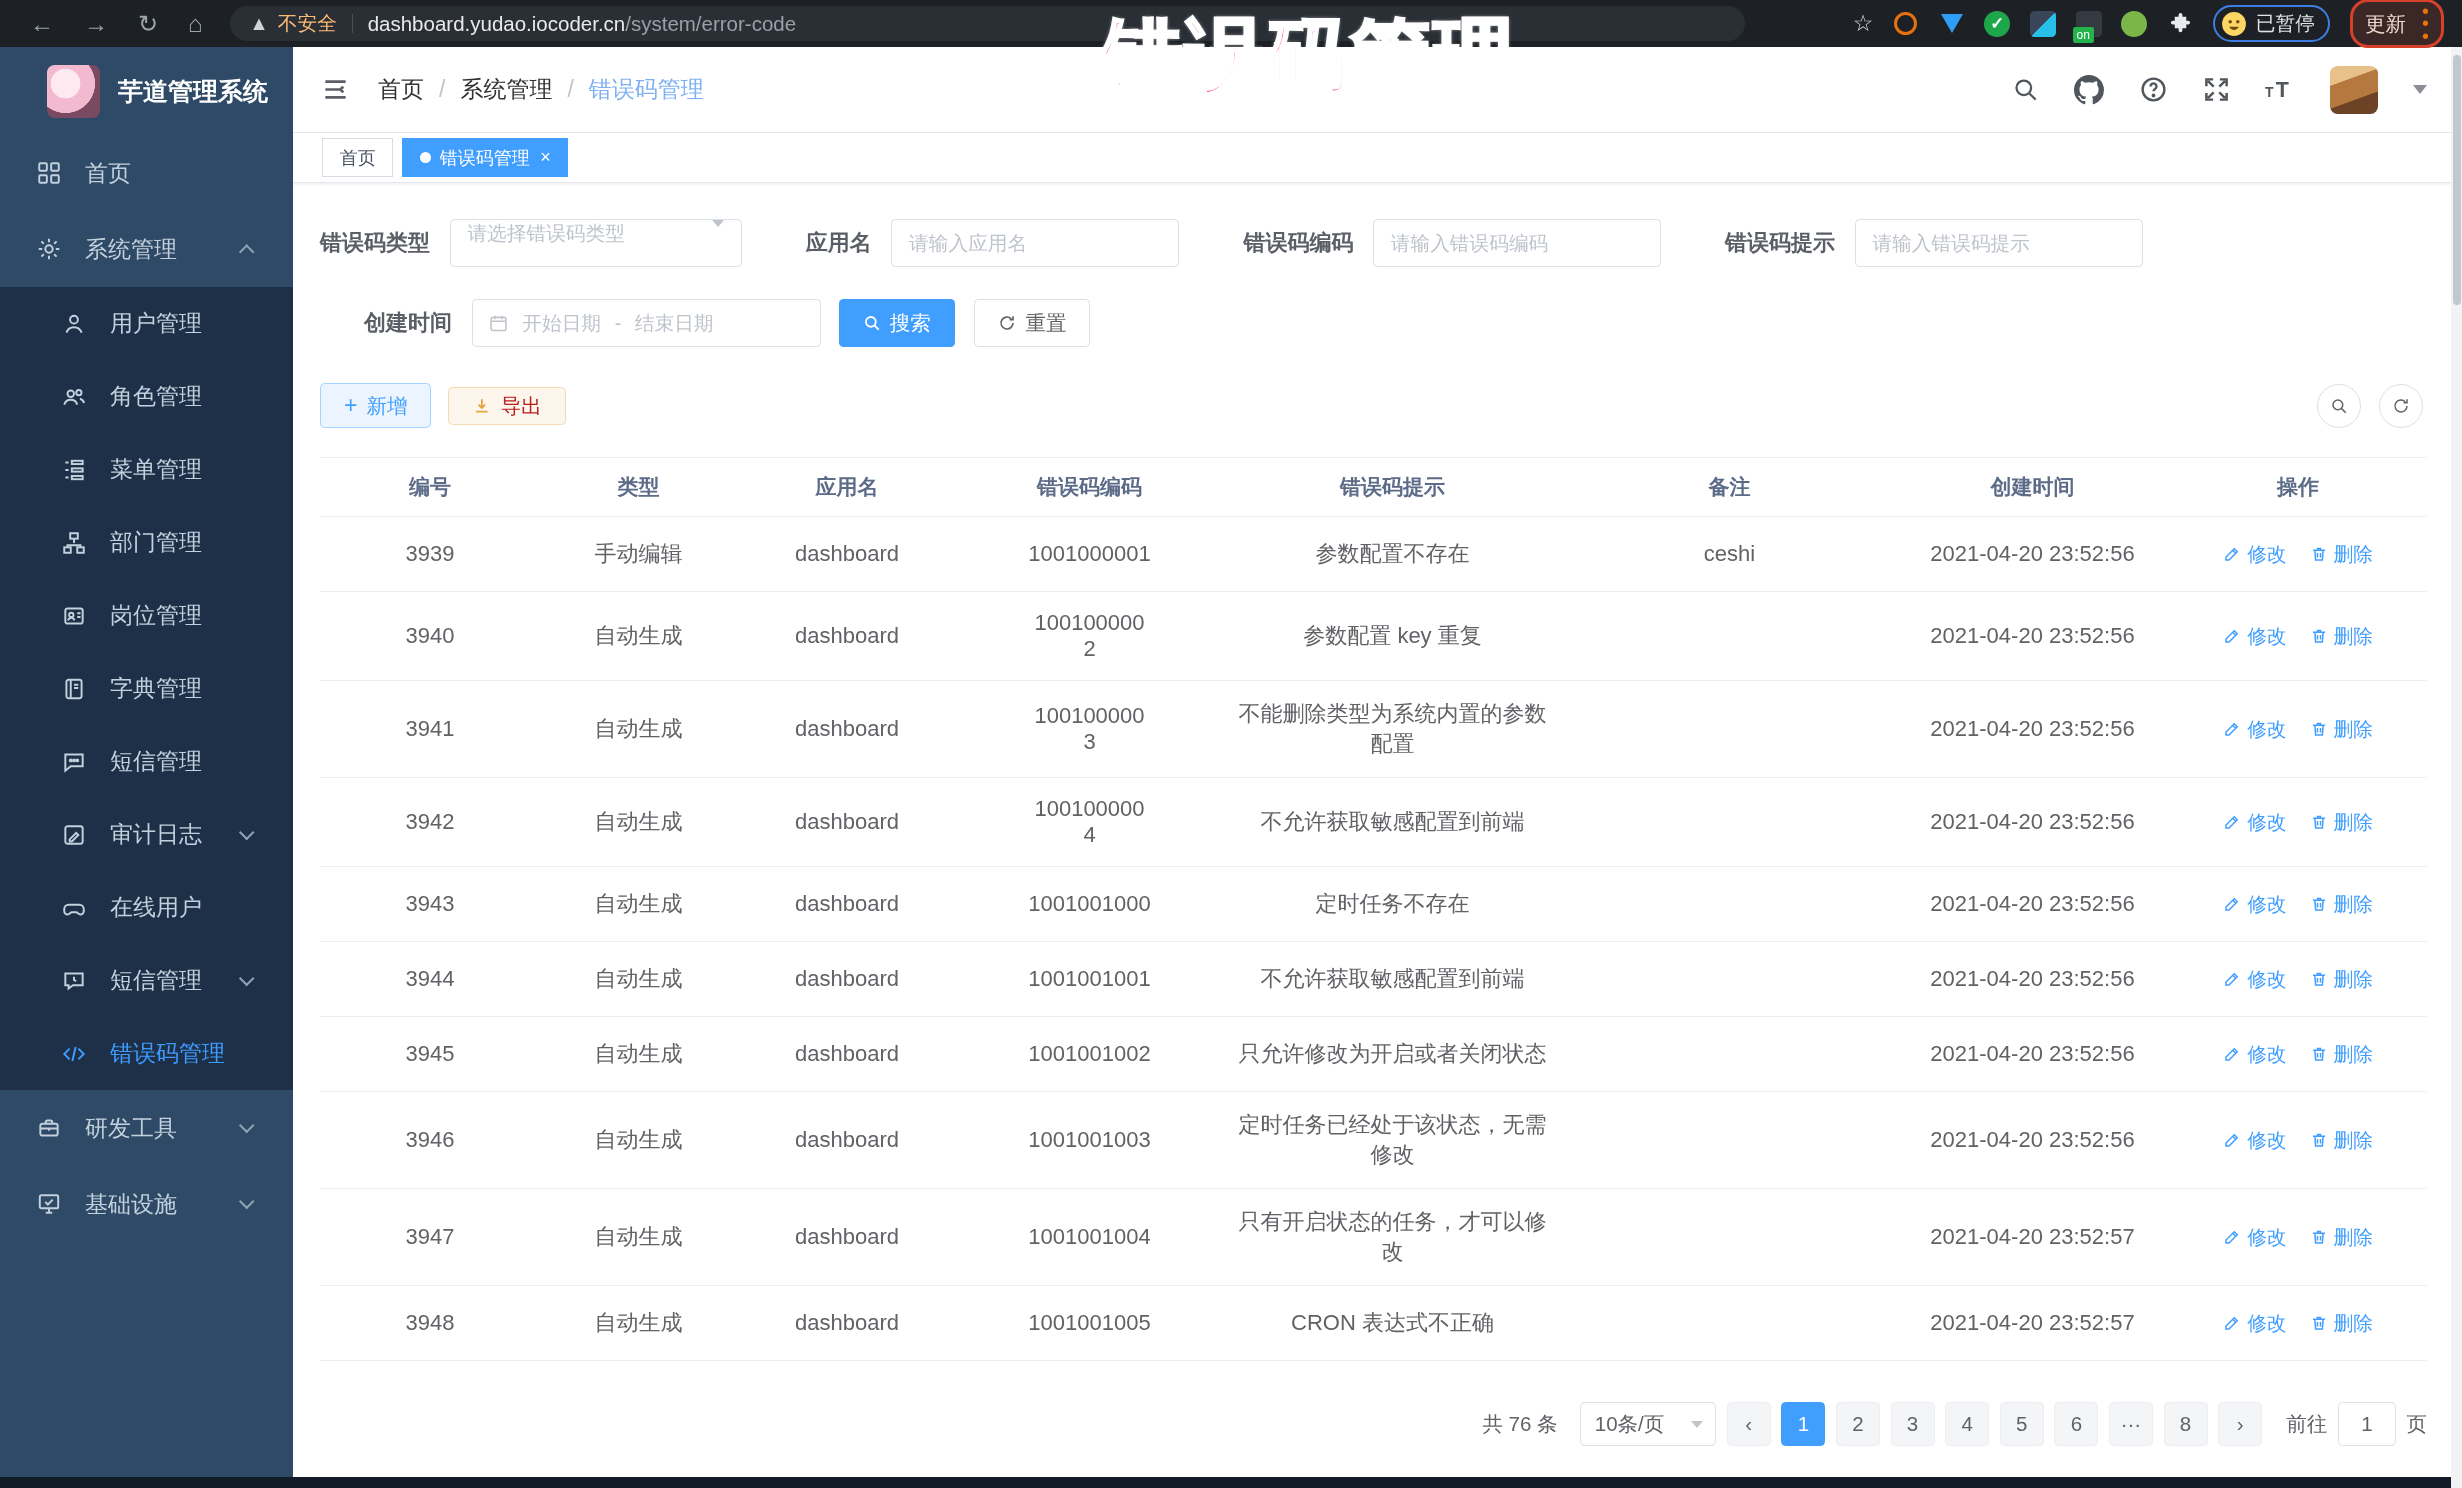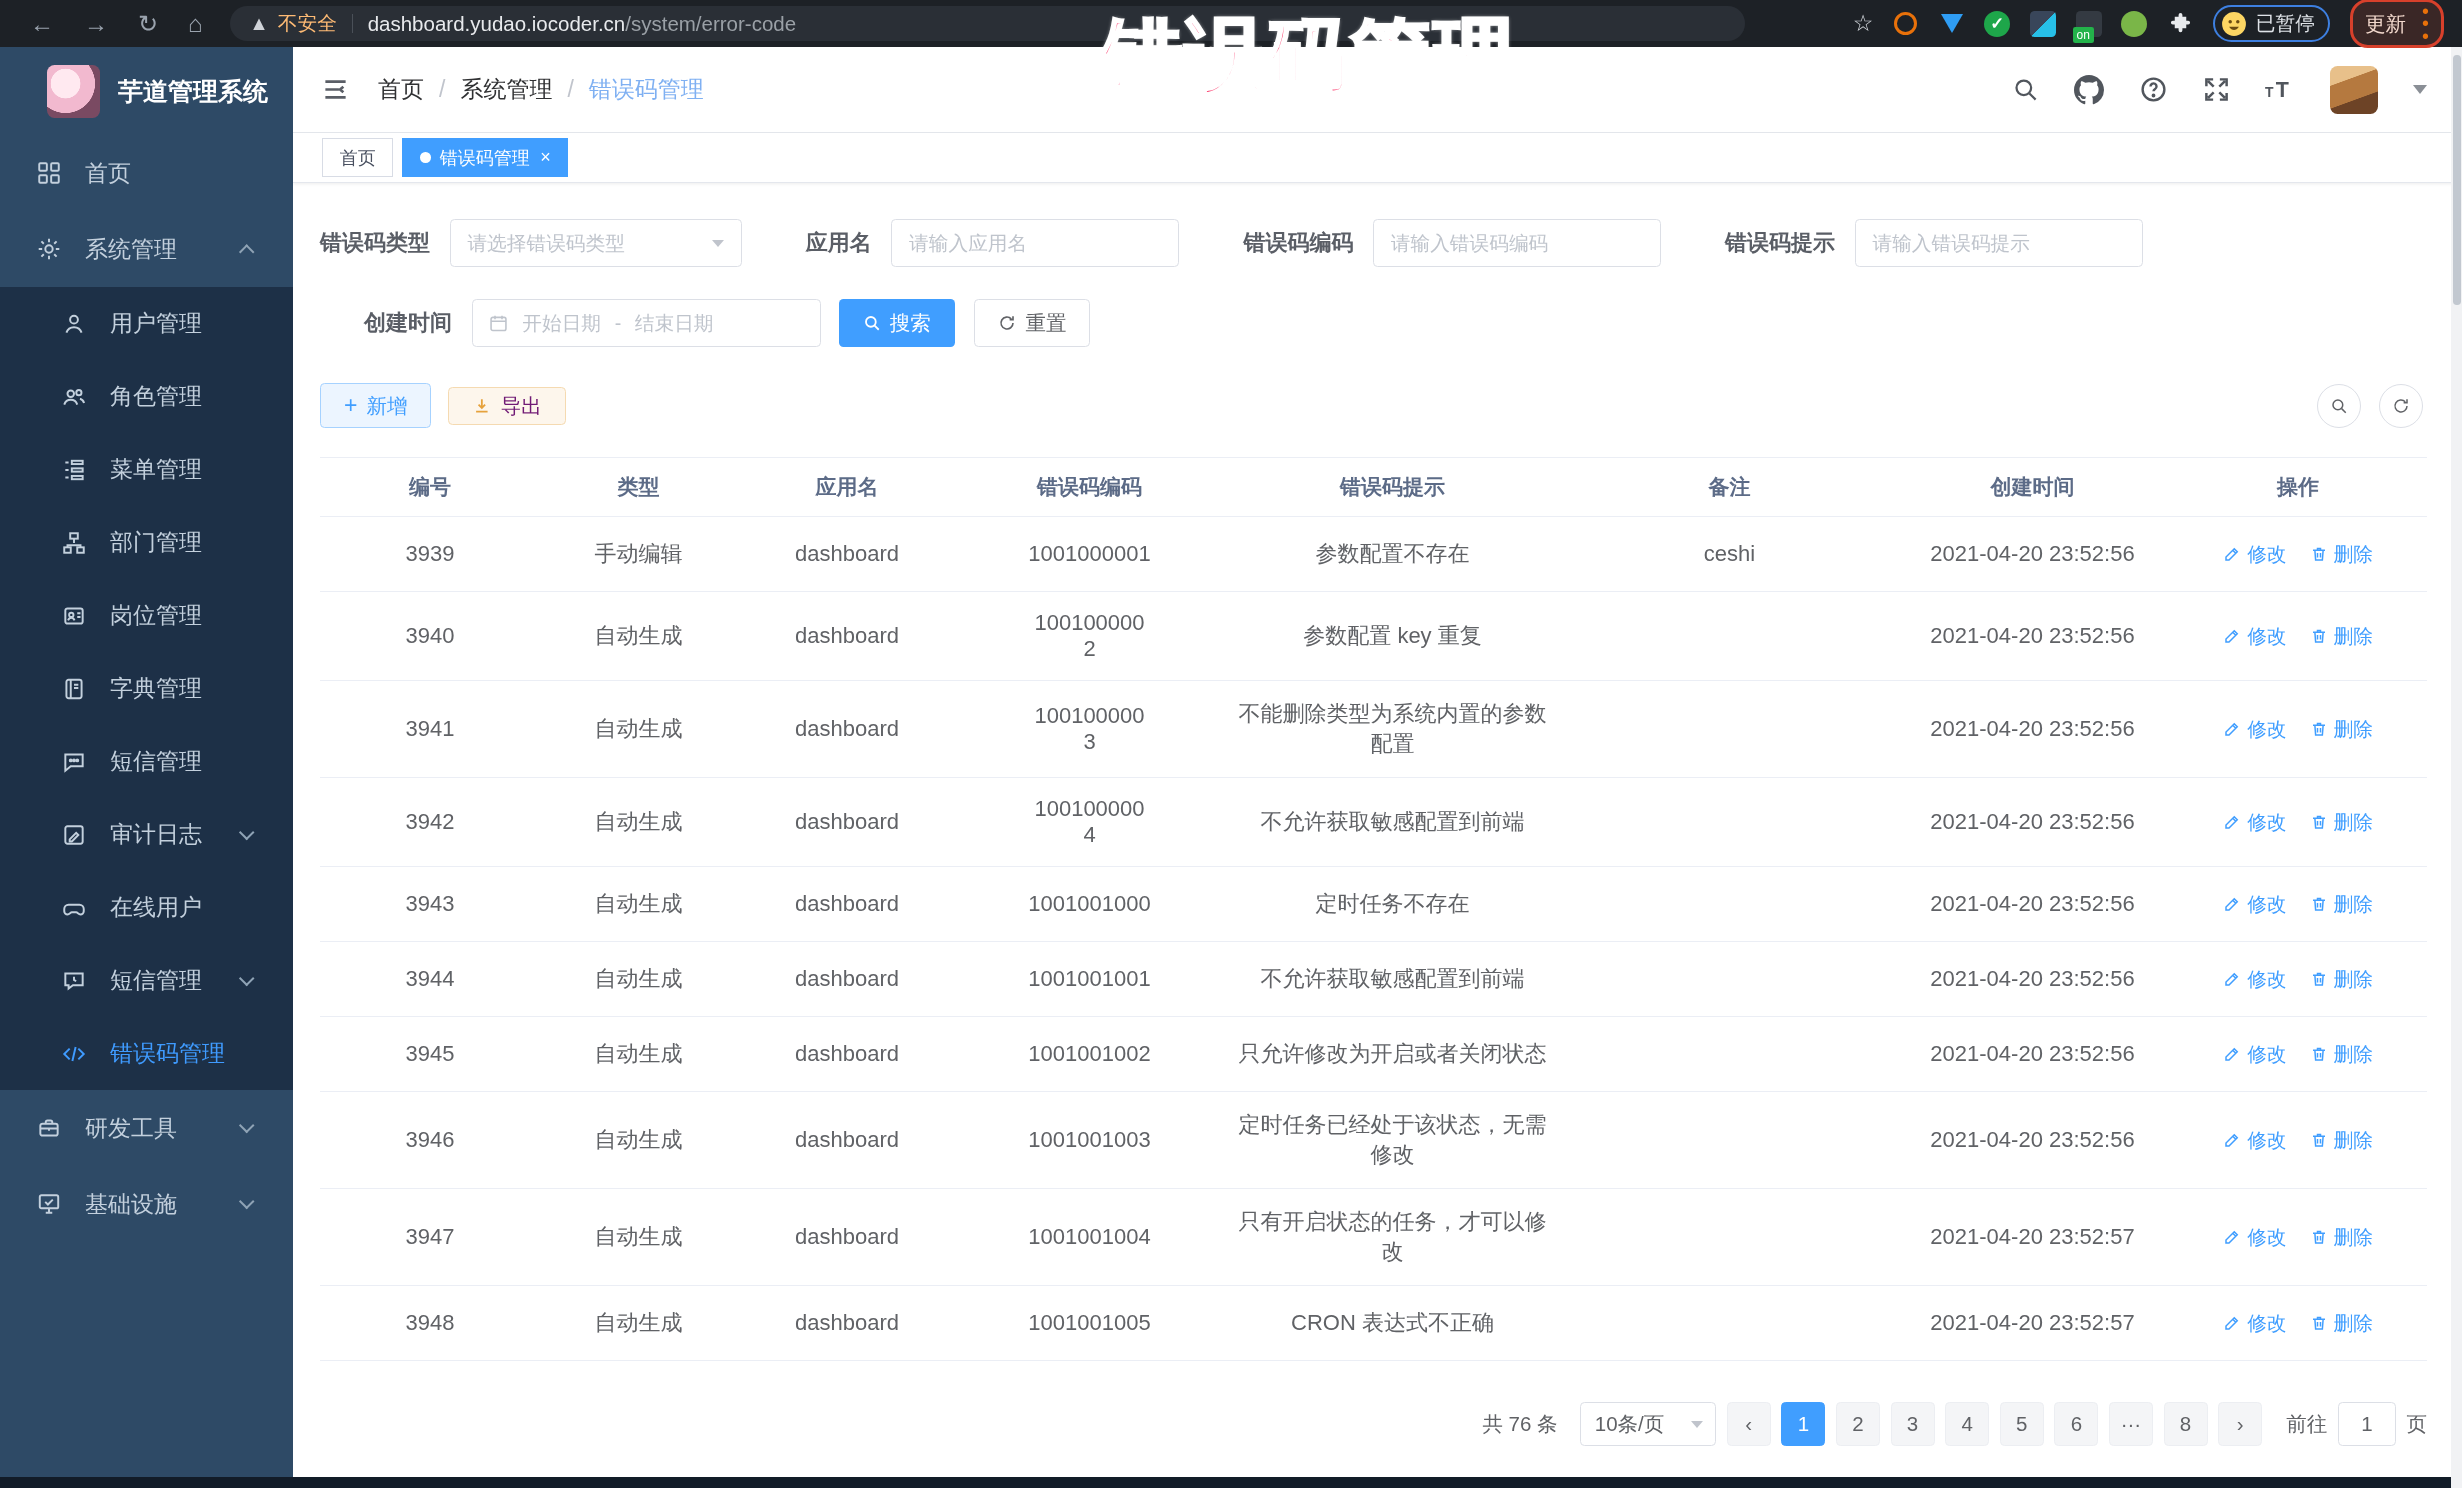--- a/index.html
+++ b/index.html
@@ -78,35 +78,35 @@
 
   
   .filter-row { display:flex; align-items:center; }
   .filter-row.r1 { margin-top:36px; }
   .filter-row.r2 { margin-top:32px; }
   .f-label { font-size:22px; font-weight:bold; color:#5a5e66; margin-right:19.7px; white-space:nowrap; }
   .f-group { display:flex; align-items:center; margin-right:64px; }
   .inp, .sel, .date-inp { height:48px; border:0.8px solid #dcdfe6; border-radius:4.5px; background:#fff; }
   .inp { width:288px; padding:0 16.7px; font-size:19.7px; color:#606266; font-family:"Liberation Sans", sans-serif; }
   .inp::placeholder { color:#bfc4cc; }
-  .sel { width:292px; display:flex; align-items:center; padding:0 16.7px; position:relative; }
+  .sel { width:292px; display:flex; padding:0 16.7px; position:relative; }
   .sel .ph { color:#bfc4cc; font-size:19.7px; }
   .sel-caret { position:absolute; right:16.7px; width:0; height:0; border-left:6.8px solid transparent; border-right:6.8px solid transparent; border-top:7.6px solid #c0c4cc; }
   .date-inp { width:349px; display:flex; align-items:center; padding:0 15px; gap:13.6px; }
   .date-inp .ph { color:#bfc4cc; font-size:19.7px; }
   .date-sep { color:#bfc4cc; font-size:19.7px; }
   .btn { height:48px; border-radius:4.5px; display:flex; align-items:center; padding:0 23px; font-size:20.5px; cursor:pointer; border:0.8px solid transparent; }
   .btn svg { margin-right:9px; }
   .btn-primary { background:#409eff; color:#fff; margin-left:18px; }
   .btn-plain { background:#fff; color:#606266; border-color:#dcdfe6; margin-left:19.7px; }
 
   
   .toolbar { margin-top:36px; display:flex; align-items:center; position:relative; }
   .btn-add { height:45px; background:#ecf5ff; border:0.8px solid #a6d2ff; color:#409eff; }
-  .btn-export { height:38px; background:#fdf6ec; border:0.8px solid #f5dab1; color:#701a75; margin-left:16.7px; }
+  .btn-export { height:38px; background:#fdf6ec; border:0.8px solid #f5dab1; color:#b91c1c; margin-left:16.7px; }
   .plus-glyph { font-size:23px; margin-right:9px; line-height:1; }
   .tool-right { position:absolute; right:4.5px; display:flex; gap:18px; }
   .circle-btn { width:44px; height:44px; border-radius:50%; border:0.8px solid #dcdfe6; background:#fff; display:flex; align-items:center; justify-content:center; color:#606266; cursor:pointer; }
 
   
   .table { margin-top:29px; width:100%; border-top:0.8px solid #ebeef5; }
   .tr { display:flex; border-bottom:0.8px solid #ebeef5; align-items:stretch; }
   .th, .td { display:flex; align-items:center; justify-content:center; text-align:center; padding:18px 7.6px; }
   .th { font-size:21px; font-weight:bold; color:#5c6b87; padding:15px 7.6px; }
   .td { font-size:22px; color:#606266; min-height:74px; }

